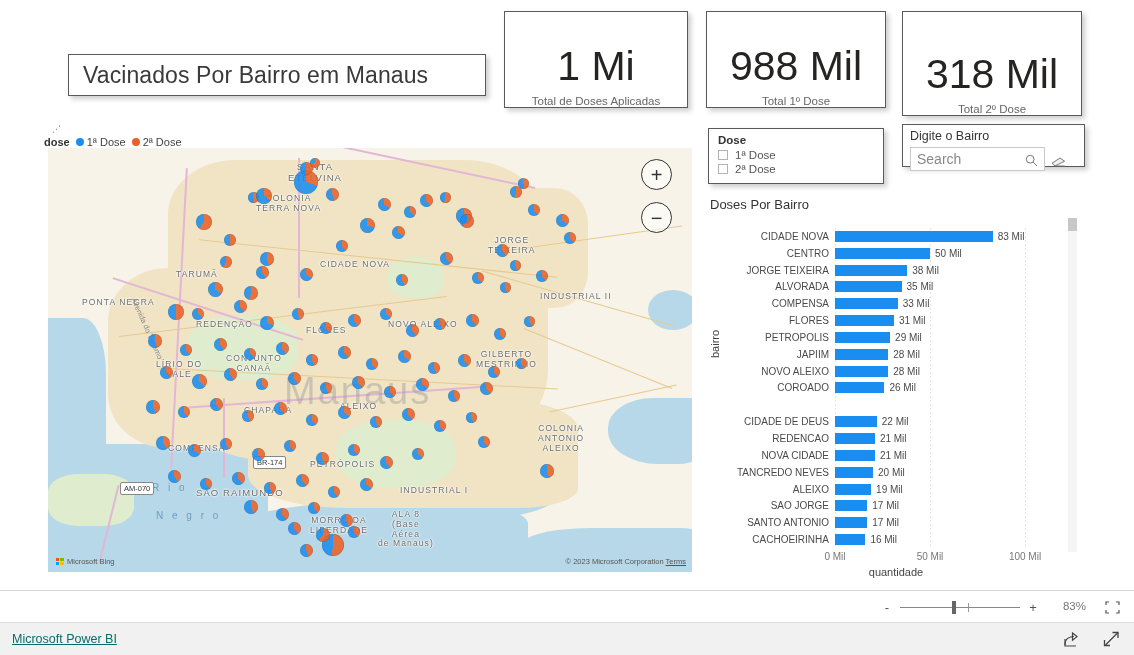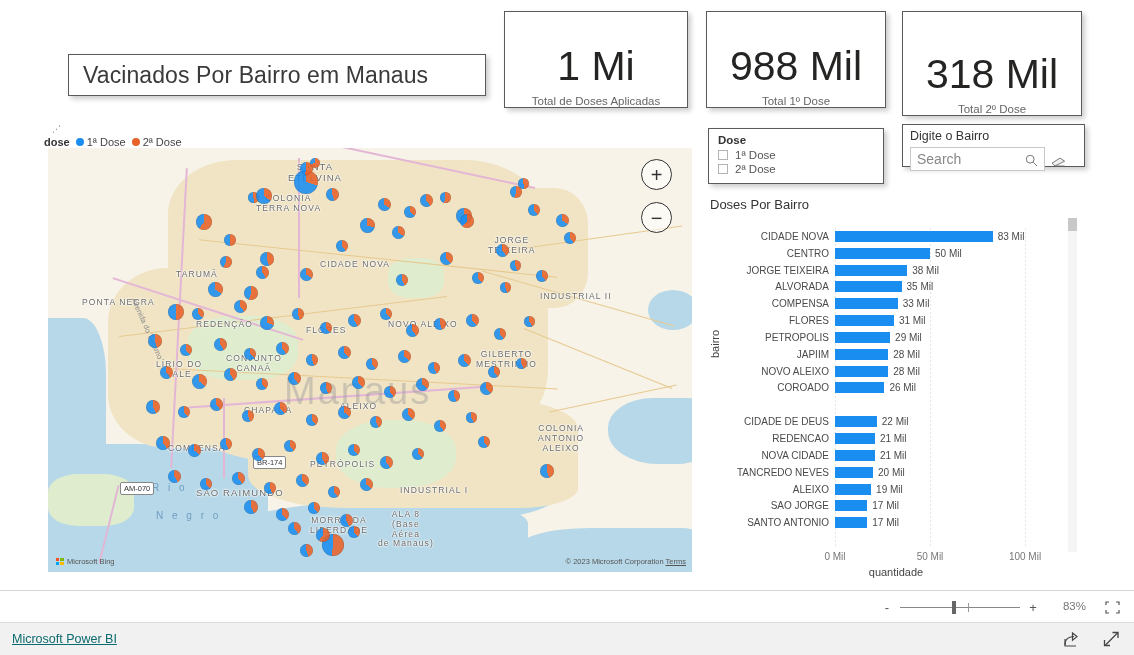--- a/index.html
+++ b/index.html
@@ -498,20 +498,25 @@
           <div class="bar-row" style="top: 269.474px; height: 16.8421px;">
             <div class="bar-lbl">SAO JORGE</div>
             <div class="bar" style="width: 32.3px; background: rgb(26, 141, 240);"></div>
             <div class="bar-val">17 Mil</div>
           </div>
           <div class="bar-row" style="top: 286.316px; height: 16.8421px;">
             <div class="bar-lbl">SANTO ANTONIO</div>
             <div class="bar" style="width: 32.3px; background: rgb(26, 141, 240);"></div>
             <div class="bar-val">17 Mil</div>
           </div>
+          <div class="bar-row" style="top: 303.158px; height: 16.8421px;">
+            <div class="bar-lbl">CACHOEIRINHA</div>
+            <div class="bar" style="width: 30.4px; background: rgb(26, 141, 240);"></div>
+            <div class="bar-val">16 Mil</div>
+          </div>
         </div>
       <div id="xaxis">
           <span class="xtick" style="left: 105px;">0 Mil</span>
           <span class="xtick" style="left: 200px;">50 Mil</span>
           <span class="xtick" style="left: 295px;">100 Mil</span>
         </div>
     </div>
     <div id="xaxis-title">quantidade</div>
     <div id="chart-scroll">
       <div id="chart-thumb"></div>

